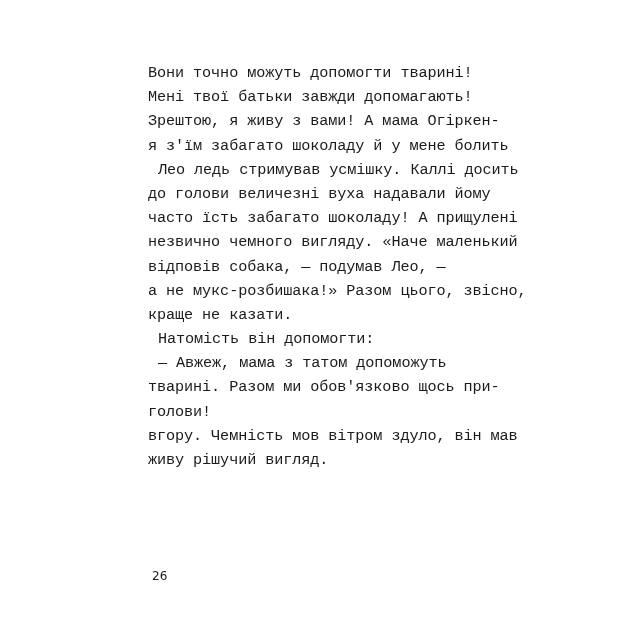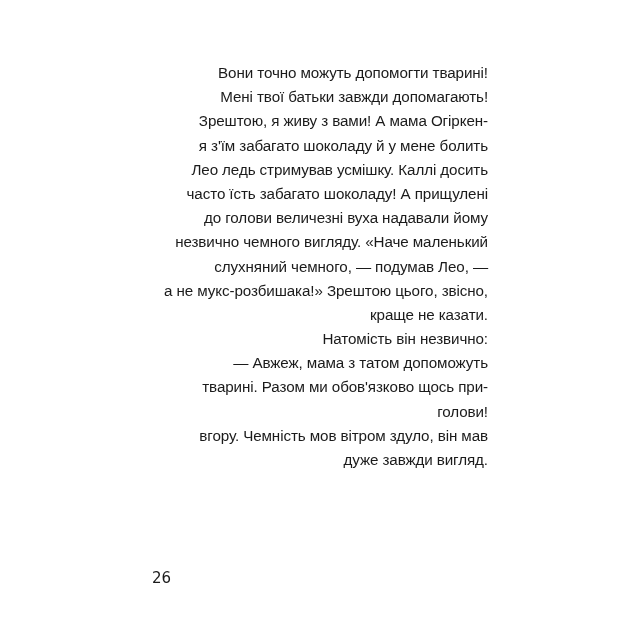--- a/index.html
+++ b/index.html
@@ -5,55 +5,54 @@
     html, body { margin: 0; padding: 0; background: #ffffff; }
     body { width: 630px; height: 630px; position: relative; overflow: hidden; }
     .page {
       position: absolute; left: 0; top: 0; width: 630px; height: 630px; background: #fff;
     }
     .text {
       position: absolute;
       left: 148px;
       top: 61px;
       width: 340px;
-      font-family: Liberation Sans, sans-serif;
+      font-family: Liberation Mono, monospace;
       font-size: 15.2px;
       line-height: 24.2px;
       color: #1b1b1b;
       letter-spacing: -0.1px;
-      text-align: right;
     }
     .line { white-space: nowrap; height: 24.2px; }
     .indent { padding-left: 10px; }
     .page-number {
       position: absolute;
       left: 152px;
       top: 569px;
       font-family: "DejaVu Sans", sans-serif;
-      font-size: 15px;
+      font-size: 12px;
       color: #1b1b1b;
     }
   </style>
 </head>
 <body>
 
 <div class="page">
   <div class="text">
     <div class="line">Вони точно можуть допомогти тварині!</div>
     <div class="line">Мені твої батьки завжди допомагають!</div>
     <div class="line">Зрештою, я живу з вами! А мама Огіркен-</div>
     <div class="line">я з'їм забагато шоколаду й у мене болить</div>
     <div class="line indent">Лео ледь стримував усмішку. Каллі досить</div>
+    <div class="line">до голови величезні вуха надавали йому</div>
     <div class="line">часто їсть забагато шоколаду! А прищулені</div>
-    <div class="line">до голови величезні вуха надавали йому</div>
     <div class="line">незвично чемного вигляду. «Наче маленький</div>
-    <div class="line">слухняний чемного, — подумав Лео, —</div>
-    <div class="line">а не мукс-розбишака!» Зрештою цього, звісно,</div>
+    <div class="line">відповів собака, — подумав Лео, —</div>
+    <div class="line">а не мукс-розбишака!» Разом цього, звісно,</div>
     <div class="line">краще не казати.</div>
-    <div class="line indent">Натомість він незвично:</div>
+    <div class="line indent">Натомість він допомогти:</div>
     <div class="line indent">— Авжеж, мама з татом допоможуть</div>
     <div class="line">тварині. Разом ми обов'язково щось при-</div>
     <div class="line">голови!</div>
     <div class="line">вгору. Чемність мов вітром здуло, він мав</div>
-    <div class="line">дуже завжди вигляд.</div>
+    <div class="line">живу рішучий вигляд.</div>
   </div>
   <div class="page-number">26</div>
 </div>
 
 </body></html>

